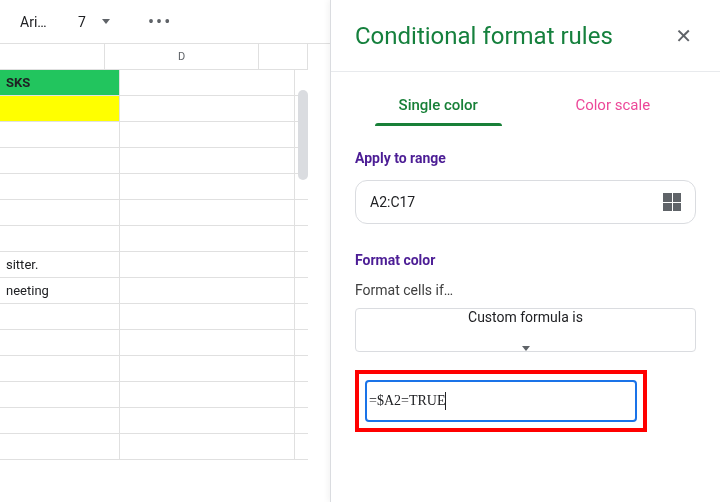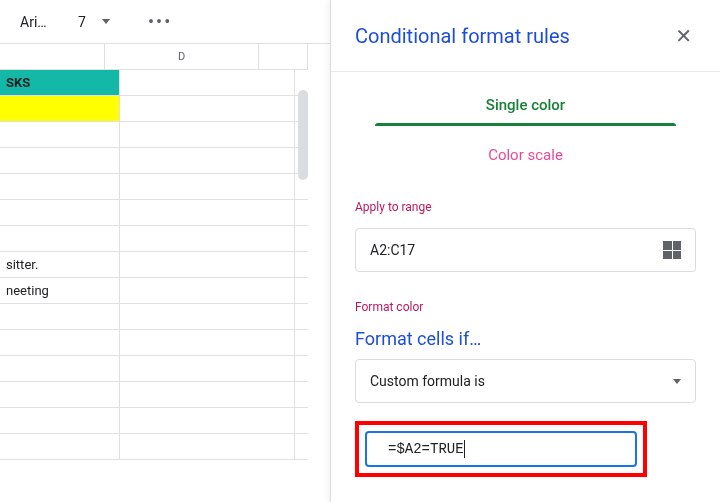--- a/index.html
+++ b/index.html
@@ -102,21 +102,21 @@
       border-right: 1px solid #e0e0e0;
       padding: 4px 6px;
       font-size: 13px;
       overflow: hidden;
       white-space: nowrap;
       display: flex;
       align-items: center;
     }
     .cell.col-c { width: 120px; }
     .cell.col-d { width: 175px; }
-    .cell-red { background: #14b8a6; font-weight: bold; }
+    .cell-red { background: #22c55e; font-weight: bold; }
     .cell-yellow { background: #ffff00; }
 
     .scroll-thumb {
       position: absolute;
       right: 0px;
       top: 46px;
       width: 10px;
       height: 90px;
       background: #dadce0;
       border-radius: 5px;
@@ -134,35 +134,34 @@
     }
     .panel-header {
       height: 72px;
       display: flex;
       align-items: center;
       justify-content: space-between;
       padding: 0 24px;
       border-bottom: 1px solid #e8eaed;
     }
     .panel-title {
-      font-size: 20px;
+      font-size: 24px;
       font-weight: 400;
-      color: #1d4ed8;
+      color: #15803d;
     }
     .close-btn {
       font-size: 20px;
       color: #5f6368;
       cursor: pointer;
       padding: 4px;
     }
     .tabs {
       display: flex;
       padding: 12px 24px 0 24px;
       gap: 8px;
-      flex-direction: column;
     }
     .tab {
       flex: 1;
       text-align: center;
       padding: 12px 0;
       font-size: 15px;
       cursor: pointer;
       color: #ec4899;
       position: relative;
     }
@@ -178,79 +177,80 @@
       right: 20px;
       height: 3px;
       background: #188038;
       border-radius: 3px 3px 0 0;
     }
 
     .panel-body {
       padding: 24px;
     }
     .section-label {
-      font-size: 12px;
-      font-weight: 400;
-      color: #be185d;
+      font-size: 14px;
+      font-weight: 700;
+      color: #4c1d95;
       margin-bottom: 14px;
     }
     .input-box {
       width: 100%;
       height: 44px;
       border: 1px solid #dadce0;
-      border-radius: 4px;
+      border-radius: 12px;
       padding: 0 14px;
       display: flex;
       align-items: center;
       justify-content: space-between;
       font-size: 14px;
       margin-bottom: 28px;
     }
     .range-icon {
       width: 18px;
       height: 18px;
       display: grid;
       grid-template-columns: 1fr 1fr;
       grid-template-rows: 1fr 1fr;
       gap: 1px;
     }
     .range-icon span {
       background: #5f6368;
     }
     .sub-label {
-      font-size: 18px;
-      color: #1d4ed8;
+      font-size: 14px;
+      color: #404040;
       margin-bottom: 10px;
     }
     .select-box {
       width: 100%;
       height: 44px;
       border: 1px solid #dadce0;
       border-radius: 4px;
       padding: 0 14px;
       display: flex;
       align-items: center;
       justify-content: space-between;
       font-size: 14px;
       cursor: pointer;
       margin-bottom: 18px;
+      flex-direction: column;
     }
     .formula-input-wrap {
       border: 4px solid #ff0000;
       padding: 6px;
       width: 292px;
     }
     .formula-input {
       width: 100%;
-      height: 36px;
+      height: 42px;
       border: 2px solid #1a73e8;
       border-radius: 4px;
-      padding: 0 21px;
-      font-size: 14px;
-      font-family: Liberation Mono, monospace;
+      padding: 0 2px;
+      font-size: 14px;
+      font-family: Liberation Serif, serif;
       outline: none;
       display: flex;
       align-items: center;
     }
     .formula-text {
       position: relative;
     }
     .cursor-caret {
       display: inline-block;
       width: 1px;

